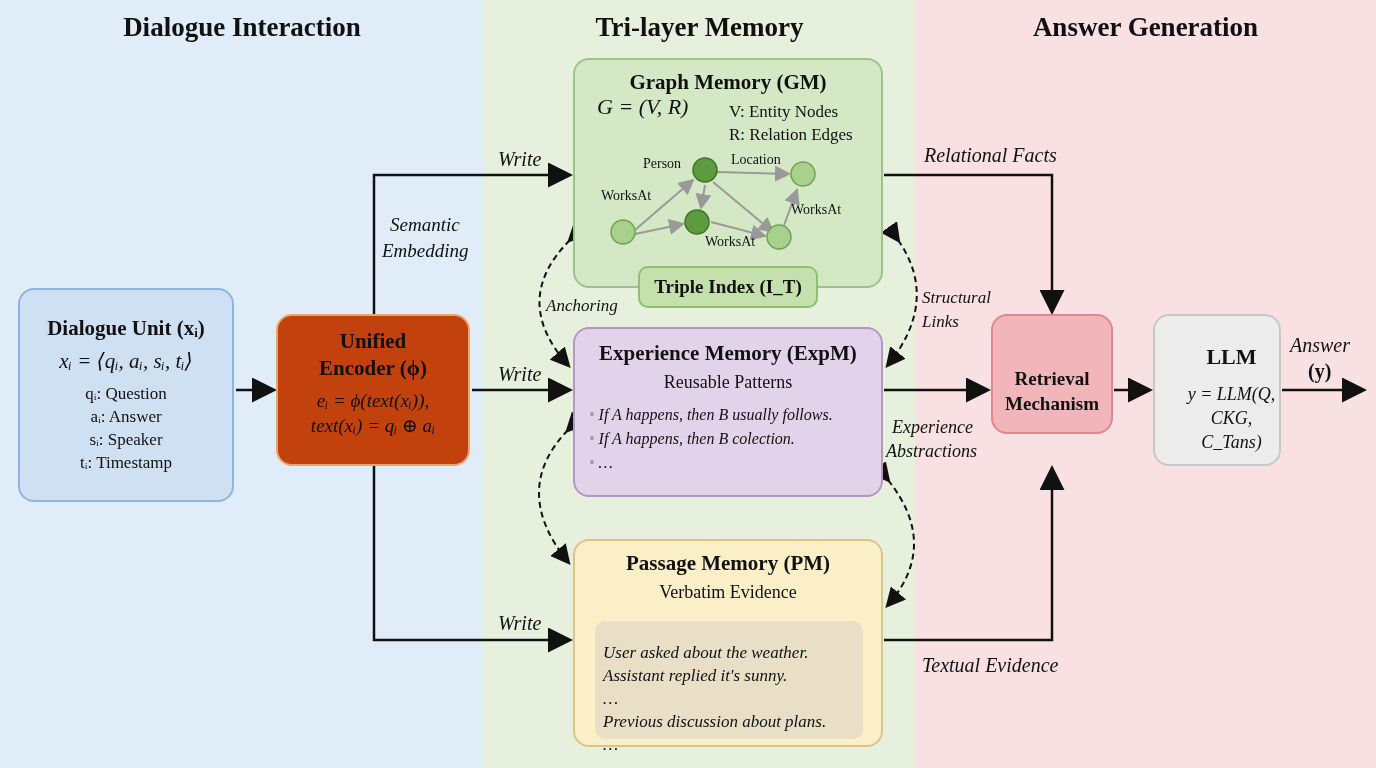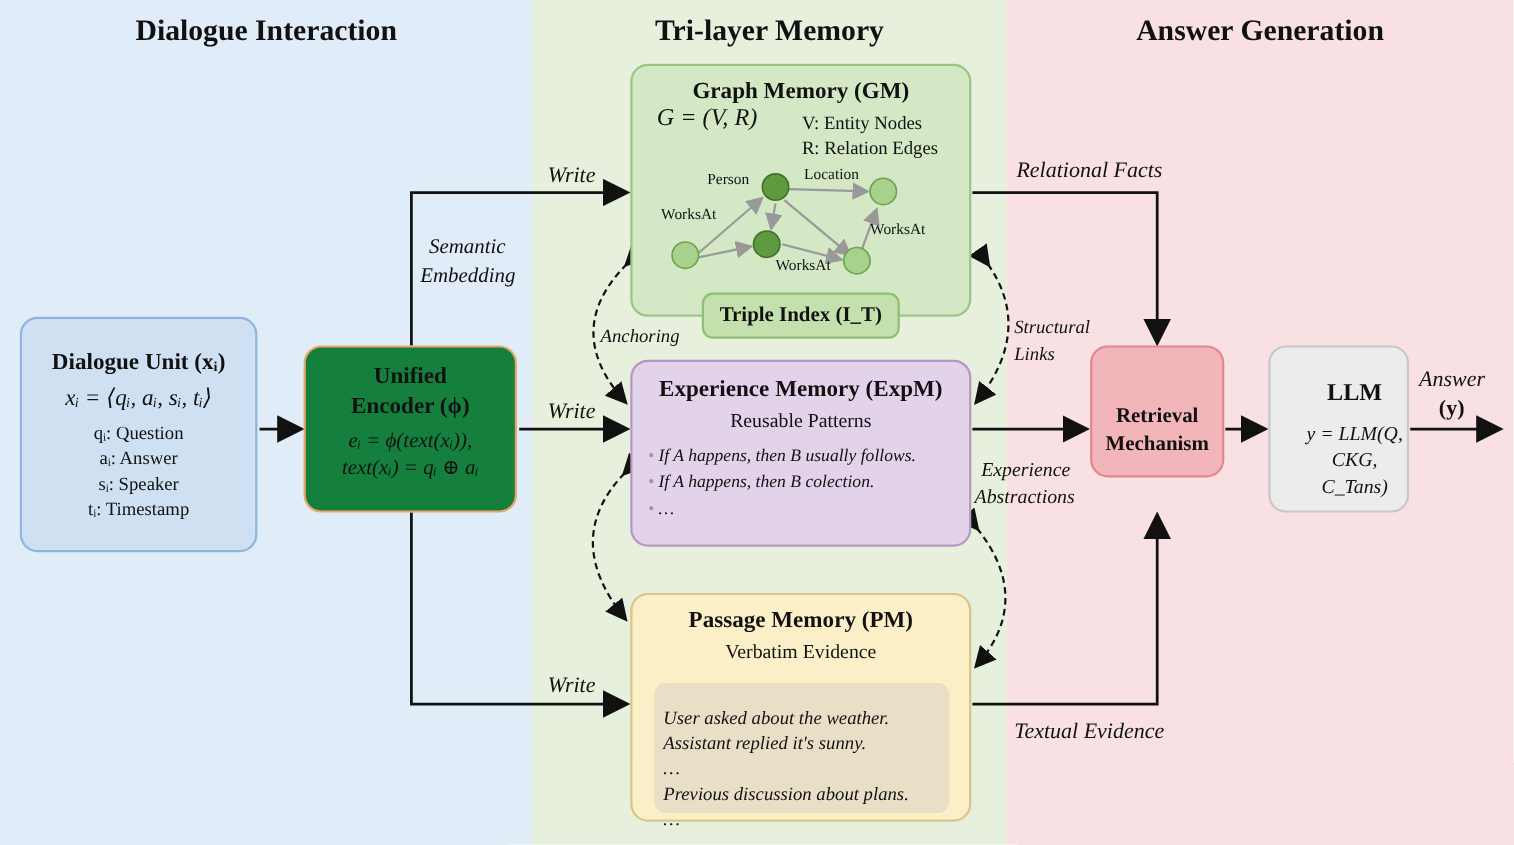--- a/index.html
+++ b/index.html
@@ -58,21 +58,21 @@
   <div class="b" style="font-size:21px;margin-top:26px;">Dialogue Unit (xᵢ)</div>
   <div class="it" style="font-size:21px;margin-top:8px;">xᵢ = ⟨qᵢ, aᵢ, sᵢ, tᵢ⟩</div>
   <div class="small" style="margin-top:8px;">
     <div>qᵢ: Question</div>
     <div>aᵢ: Answer</div>
     <div>sᵢ: Speaker</div>
     <div>tᵢ: Timestamp</div>
   </div>
 </div>
 
-<div class="box" style="left:276px;top:314px;width:194px;height:152px;background:#15803d;border:2px solid #e8a66c;">
+<div class="box" style="left:276px;top:314px;width:194px;height:152px;background:#c2410c;border:2px solid #e8a66c;">
   <div class="b" style="font-size:21px;margin-top:12px;line-height:27px;">
     <div>Unified</div>
     <div>Encoder (ϕ)</div>
   </div>
   <div class="it" style="font-size:19px;margin-top:6px;line-height:25px;">
     <div>eᵢ = ϕ(text(xᵢ)),</div>
     <div>text(xᵢ) = qᵢ ⊕ aᵢ</div>
   </div>
 </div>
 

